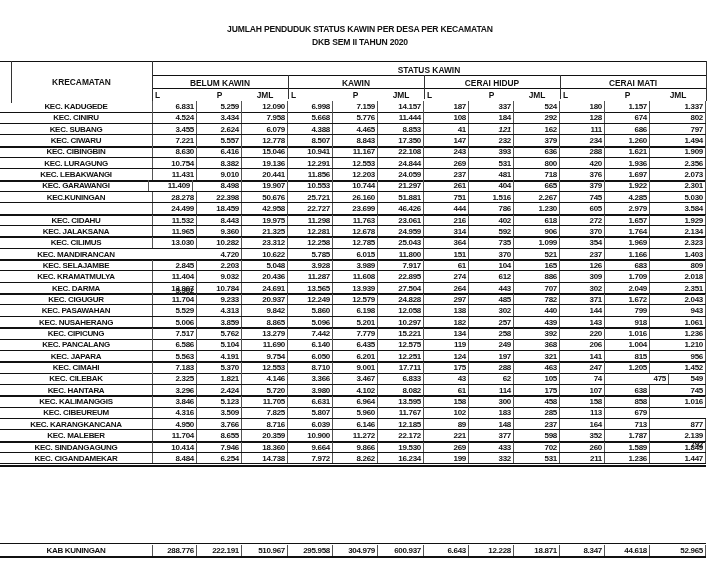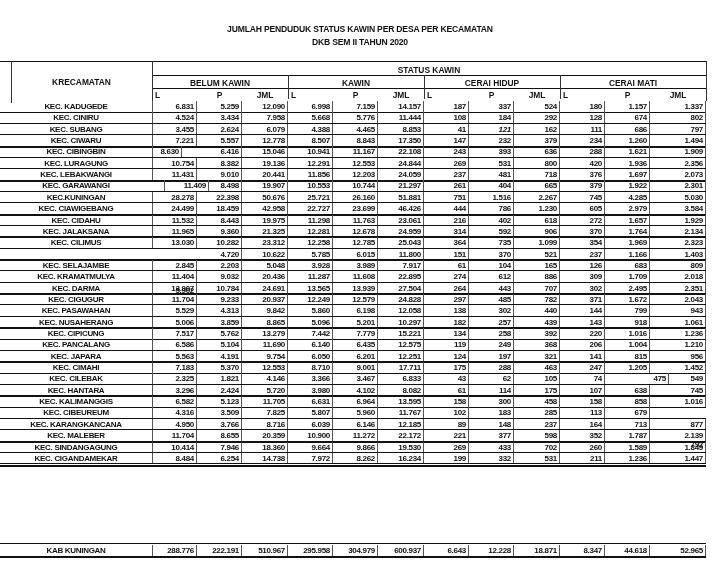--- a/index.html
+++ b/index.html
@@ -111,21 +111,21 @@
       <div class="cell num" style="left: 424px; width: 45px;">147</div>
       <div class="cell num" style="left: 469px; width: 45px;">232</div>
       <div class="cell num" style="left: 514px; width: 46px;">379</div>
       <div class="cell num" style="left: 560px; width: 45px;">234</div>
       <div class="cell num" style="left: 605px; width: 45px;">1.260</div>
       <div class="cell num" style="left: 650px; width: 56px;">1.494</div>
     </div>
     <div class="hline" style="left: 0px; top: 145.55px; width: 706px; height: 2px;"></div>
     <div class="row" style="top: 146.4px;">
       <div class="cell name">KEC. CIBINGBIN</div>
-      <div class="cell num" style="left: 152px; width: 30px; border-left: 1px solid rgb(85, 85, 85);">8.630</div>
+      <div class="cell num" style="left: 152px; width: 45px; border-left: 1px solid rgb(85, 85, 85);">8.630</div>
       <div class="cell num" style="left: 197px; width: 45px;">6.416</div>
       <div class="cell num" style="left: 242px; width: 46px;">15.046</div>
       <div class="cell num" style="left: 288px; width: 45px;">10.941</div>
       <div class="cell num" style="left: 333px; width: 45px;">11.167</div>
       <div class="cell num" style="left: 378px; width: 46px;">22.108</div>
       <div class="cell num" style="left: 424px; width: 45px;">243</div>
       <div class="cell num" style="left: 469px; width: 45px;">393</div>
       <div class="cell num" style="left: 514px; width: 46px;">636</div>
       <div class="cell num" style="left: 560px; width: 45px;">288</div>
       <div class="cell num" style="left: 605px; width: 45px;">1.621</div>
@@ -159,21 +159,21 @@
       <div class="cell num" style="left: 424px; width: 45px;">237</div>
       <div class="cell num" style="left: 469px; width: 45px;">481</div>
       <div class="cell num" style="left: 514px; width: 46px;">718</div>
       <div class="cell num" style="left: 560px; width: 45px;">376</div>
       <div class="cell num" style="left: 605px; width: 45px;">1.697</div>
       <div class="cell num" style="left: 650px; width: 56px;">2.073</div>
     </div>
     <div class="hline" style="left: 0px; top: 179.6px; width: 706px; height: 2px;"></div>
     <div class="row" style="top: 180.45px;">
       <div class="cell name">KEC. GARAWANGI</div>
-      <div class="cell num" style="left: 164px; width: 45px; border-left: 1px solid rgb(85, 85, 85);">11.409</div>
+      <div class="cell num" style="left: 148px; width: 45px; border-left: 1px solid rgb(85, 85, 85);">11.409</div>
       <div class="cell num" style="left: 197px; width: 45px;">8.498</div>
       <div class="cell num" style="left: 242px; width: 46px;">19.907</div>
       <div class="cell num" style="left: 288px; width: 45px;">10.553</div>
       <div class="cell num" style="left: 333px; width: 45px;">10.744</div>
       <div class="cell num" style="left: 378px; width: 46px;">21.297</div>
       <div class="cell num" style="left: 424px; width: 45px;">261</div>
       <div class="cell num" style="left: 469px; width: 45px;">404</div>
       <div class="cell num" style="left: 514px; width: 46px;">665</div>
       <div class="cell num" style="left: 560px; width: 45px;">379</div>
       <div class="cell num" style="left: 605px; width: 45px;">1.922</div>
@@ -190,21 +190,20 @@
       <div class="cell num" style="left: 378px; width: 46px;">51.881</div>
       <div class="cell num" style="left: 424px; width: 45px;">751</div>
       <div class="cell num" style="left: 469px; width: 45px;">1.516</div>
       <div class="cell num" style="left: 514px; width: 46px;">2.267</div>
       <div class="cell num" style="left: 560px; width: 45px;">745</div>
       <div class="cell num" style="left: 605px; width: 45px;">4.285</div>
       <div class="cell num" style="left: 650px; width: 56px;">5.030</div>
     </div>
     <div class="hline" style="left: 0px; top: 202.3px; width: 706px; height: 1px;"></div>
     <div class="row" style="top: 203.15px;">
-      <div class="cell name">KEC. CIAWIGEBANG</div>
       <div class="cell num" style="left: 152px; width: 45px; border-left: 1px solid rgb(85, 85, 85);">24.499</div>
       <div class="cell num" style="left: 197px; width: 45px;">18.459</div>
       <div class="cell num" style="left: 242px; width: 46px;">42.958</div>
       <div class="cell num" style="left: 288px; width: 45px;">22.727</div>
       <div class="cell num" style="left: 333px; width: 45px;">23.699</div>
       <div class="cell num" style="left: 378px; width: 46px;">46.426</div>
       <div class="cell num" style="left: 424px; width: 45px;">444</div>
       <div class="cell num" style="left: 469px; width: 45px;">786</div>
       <div class="cell num" style="left: 514px; width: 46px;">1.230</div>
       <div class="cell num" style="left: 560px; width: 45px;">605</div>
@@ -254,20 +253,21 @@
       <div class="cell num" style="left: 378px; width: 46px;">25.043</div>
       <div class="cell num" style="left: 424px; width: 45px;">364</div>
       <div class="cell num" style="left: 469px; width: 45px;">735</div>
       <div class="cell num" style="left: 514px; width: 46px;">1.099</div>
       <div class="cell num" style="left: 560px; width: 45px;">354</div>
       <div class="cell num" style="left: 605px; width: 45px;">1.969</div>
       <div class="cell num" style="left: 650px; width: 56px;">2.323</div>
     </div>
     <div class="hline" style="left: 0px; top: 247.7px; width: 706px; height: 1px;"></div>
     <div class="row" style="top: 248.55px;">
+      <div class="cell name">KEC. MANDIRANCAN</div>
       <div class="cell num" style="left: 152px; width: 45px; border-left: 1px solid rgb(85, 85, 85); margin-top: 36px;">5.902</div>
       <div class="cell num" style="left: 197px; width: 45px;">4.720</div>
       <div class="cell num" style="left: 242px; width: 46px;">10.622</div>
       <div class="cell num" style="left: 288px; width: 45px;">5.785</div>
       <div class="cell num" style="left: 333px; width: 45px;">6.015</div>
       <div class="cell num" style="left: 378px; width: 46px;">11.800</div>
       <div class="cell num" style="left: 424px; width: 45px;">151</div>
       <div class="cell num" style="left: 469px; width: 45px;">370</div>
       <div class="cell num" style="left: 514px; width: 46px;">521</div>
       <div class="cell num" style="left: 560px; width: 45px;">237</div>
@@ -312,21 +312,21 @@
       <div class="cell num" style="left: 152px; width: 45px; border-left: 1px solid rgb(85, 85, 85);">13.907</div>
       <div class="cell num" style="left: 197px; width: 45px;">10.784</div>
       <div class="cell num" style="left: 242px; width: 46px;">24.691</div>
       <div class="cell num" style="left: 288px; width: 45px;">13.565</div>
       <div class="cell num" style="left: 333px; width: 45px;">13.939</div>
       <div class="cell num" style="left: 378px; width: 46px;">27.504</div>
       <div class="cell num" style="left: 424px; width: 45px;">264</div>
       <div class="cell num" style="left: 469px; width: 45px;">443</div>
       <div class="cell num" style="left: 514px; width: 46px;">707</div>
       <div class="cell num" style="left: 560px; width: 45px;">302</div>
-      <div class="cell num" style="left: 605px; width: 45px;">2.495</div>
+      <div class="cell num" style="left: 605px; width: 45px;">2.049</div>
       <div class="cell num" style="left: 650px; width: 56px;">2.351</div>
     </div>
     <div class="hline" style="left: 0px; top: 293.1px; width: 706px; height: 2px;"></div>
     <div class="row" style="top: 293.95px;">
       <div class="cell name">KEC. CIGUGUR</div>
       <div class="cell num" style="left: 152px; width: 45px; border-left: 1px solid rgb(85, 85, 85);">11.704</div>
       <div class="cell num" style="left: 197px; width: 45px;">9.233</div>
       <div class="cell num" style="left: 242px; width: 46px;">20.937</div>
       <div class="cell num" style="left: 288px; width: 45px;">12.249</div>
       <div class="cell num" style="left: 333px; width: 45px;">12.579</div>
@@ -462,21 +462,21 @@
       <div class="cell num" style="left: 424px; width: 45px;">61</div>
       <div class="cell num" style="left: 469px; width: 45px;">114</div>
       <div class="cell num" style="left: 514px; width: 46px;">175</div>
       <div class="cell num" style="left: 560px; width: 45px;">107</div>
       <div class="cell num" style="left: 605px; width: 45px;">638</div>
       <div class="cell num" style="left: 650px; width: 56px;">745</div>
     </div>
     <div class="hline" style="left: 0px; top: 395.25px; width: 706px; height: 2px;"></div>
     <div class="row" style="top: 396.1px;">
       <div class="cell name">KEC. KALIMANGGIS</div>
-      <div class="cell num" style="left: 152px; width: 45px; border-left: 1px solid rgb(85, 85, 85);">6.582</div>
+      <div class="cell num" style="left: 152px; width: 45px; border-left: 1px solid rgb(85, 85, 85);">3.846</div>
       <div class="cell num" style="left: 197px; width: 45px;">5.123</div>
       <div class="cell num" style="left: 242px; width: 46px;">11.705</div>
       <div class="cell num" style="left: 288px; width: 45px;">6.631</div>
       <div class="cell num" style="left: 333px; width: 45px;">6.964</div>
       <div class="cell num" style="left: 378px; width: 46px;">13.595</div>
       <div class="cell num" style="left: 424px; width: 45px;">158</div>
       <div class="cell num" style="left: 469px; width: 45px;">300</div>
       <div class="cell num" style="left: 514px; width: 46px;">458</div>
       <div class="cell num" style="left: 560px; width: 45px;">158</div>
       <div class="cell num" style="left: 605px; width: 45px;">858</div>

